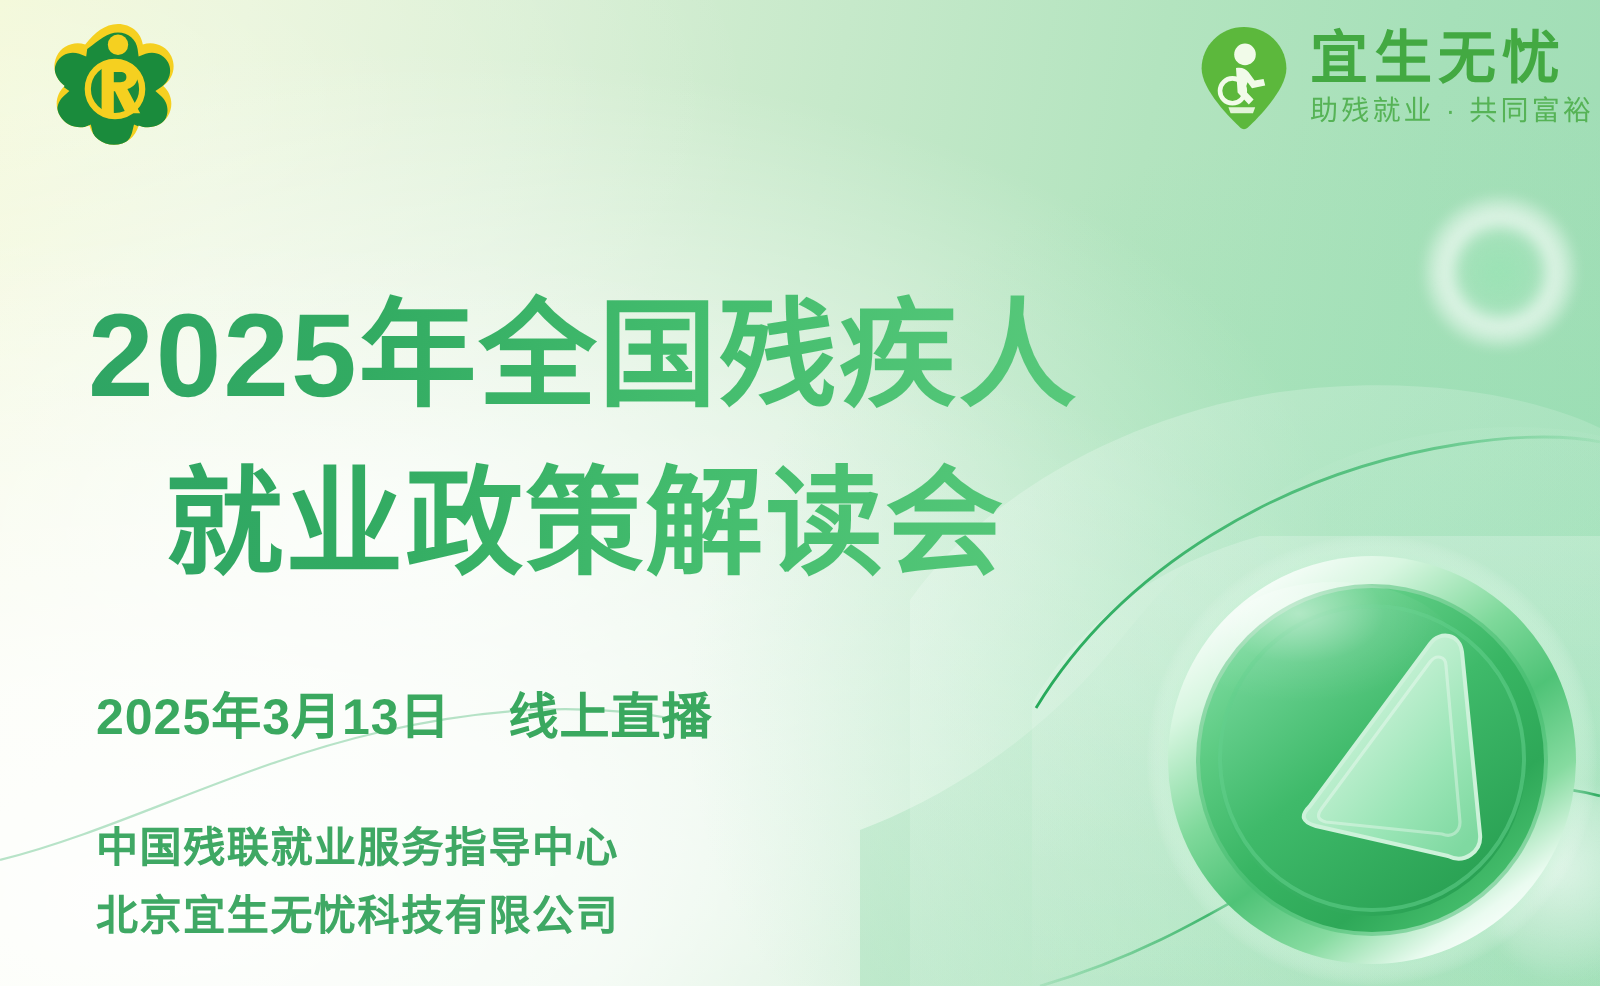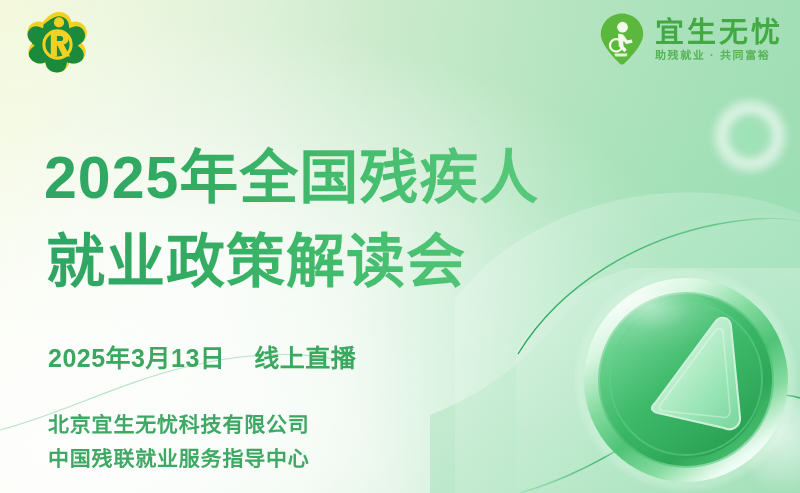--- a/index.html
+++ b/index.html
@@ -89,22 +89,22 @@
   .brand-text { display: flex; flex-direction: column; gap: 2px; }
   .brand-name {
     font-size: 29px;
     font-weight: 700;
     letter-spacing: 3px;
     color: #43a942;
     line-height: 1.05;
     white-space: nowrap;
   }
   .brand-slogan {
-    font-size: 11px;
-    font-weight: 700;
+    font-size: 14px;
+    font-weight: 400;
     letter-spacing: 1.6px;
     color: #56b356;
     line-height: 1.1;
     white-space: nowrap;
   }
 
   
   .headline {
     position: absolute;
     left: 44px;
@@ -116,21 +116,21 @@
     font-weight: 900;
     line-height: 84px;
     letter-spacing: 1px;
     white-space: nowrap;
     background: linear-gradient(96deg, #2fa564 0%, #32ab62 28%, #44bd6e 62%, #58c97b 100%);
     -webkit-background-clip: text;
     background-clip: text;
     color: transparent;
     -webkit-text-fill-color: transparent;
   }
-  .headline-line.l2 { margin-left: 2px; }
+  .headline-line.l2 { margin-left: 2px; text-align: center; }
 
   
   .date-line {
     position: absolute;
     left: 48px;
     top: 338px;
     z-index: 4;
     font-size: 25px;
     font-weight: 700;
     letter-spacing: 0.5px;
@@ -264,22 +264,22 @@
     <div class="headline-line l2">就业政策解读会</div>
   </div>
 
   <div class="date-line">
     <span>2025年3月13日</span>
     <span class="date-gap"></span>
     <span>线上直播</span>
   </div>
 
   <div class="orgs">
+    <div class="org-line">中国残联就业服务指导中心</div>
     <div class="org-line">北京宜生无忧科技有限公司</div>
-    <div class="org-line">中国残联就业服务指导中心</div>
   </div>
 
   <div class="play-wrap">
     <svg viewBox="0 0 230 230" width="230" height="230">
       <defs>
         <radialGradient id="haloG" cx="50%" cy="50%" r="50%">
           <stop offset="62%" stop-color="#9fe6b8" stop-opacity="0"></stop>
           <stop offset="80%" stop-color="#b6eec9" stop-opacity="0.55"></stop>
           <stop offset="92%" stop-color="#d8f7e2" stop-opacity="0.35"></stop>
           <stop offset="100%" stop-color="#ffffff" stop-opacity="0"></stop>

